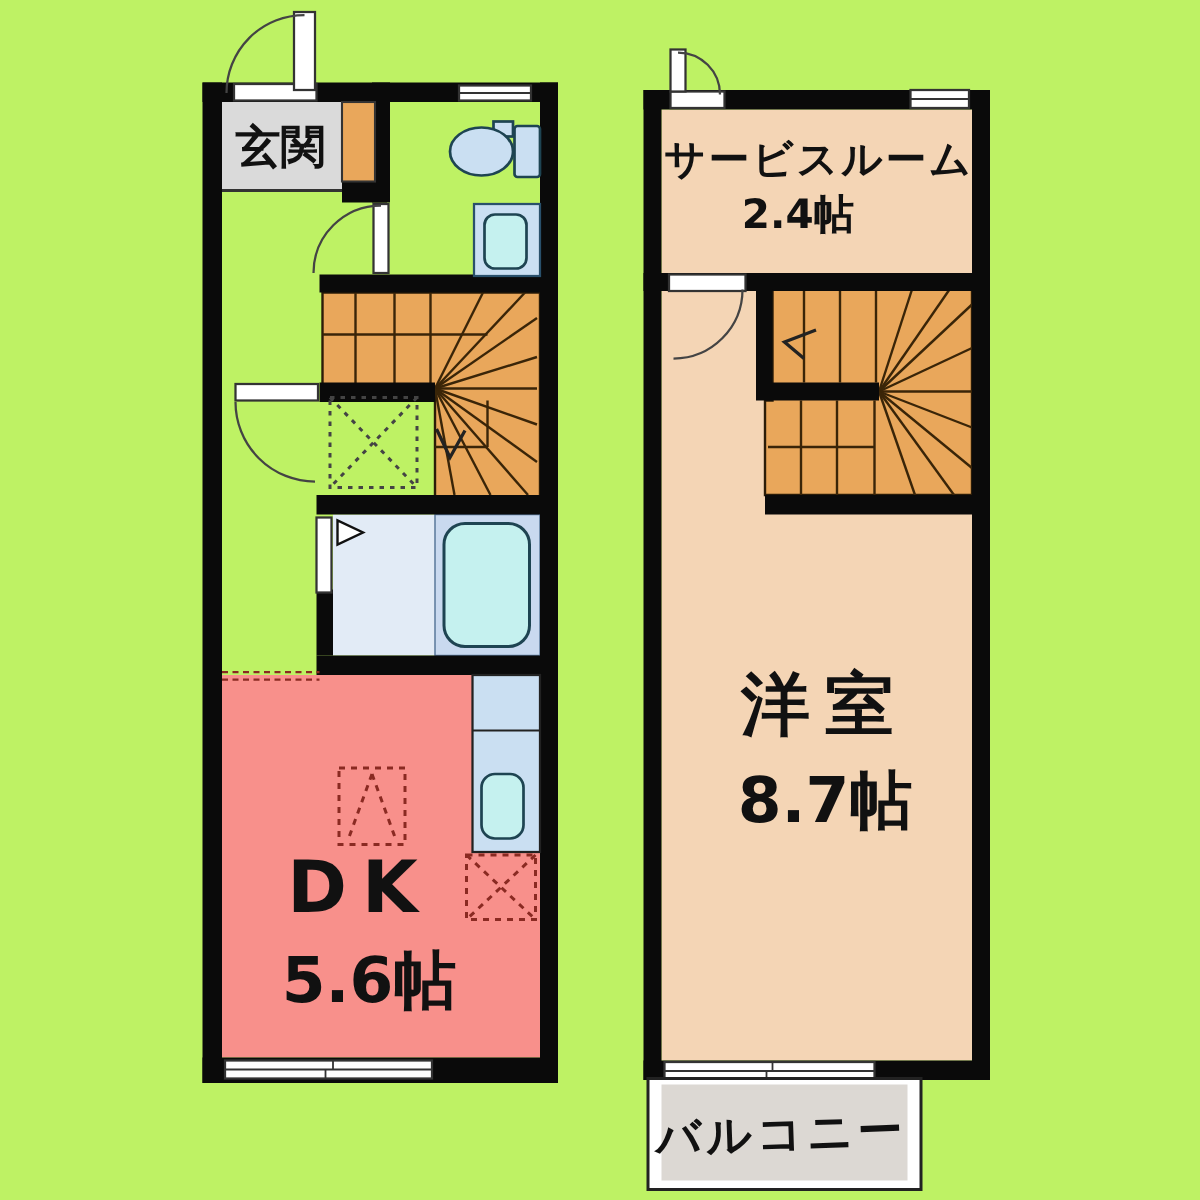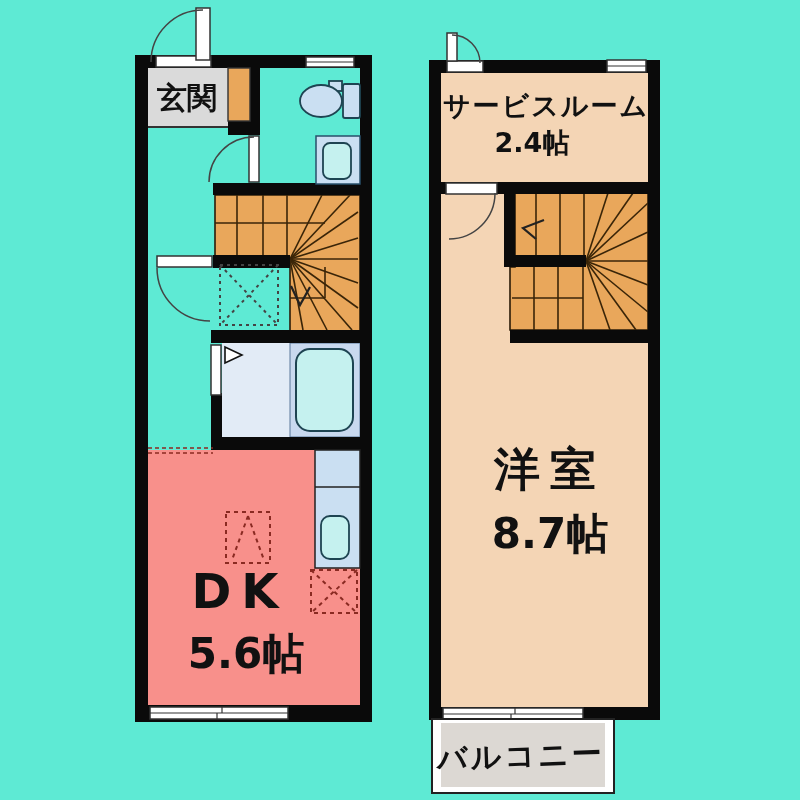--- a/index.html
+++ b/index.html
@@ -1,16 +1,16 @@
 <!DOCTYPE html>
 <html><head>
 <meta charset="utf-8">
 <style>
   html,body{margin:0;padding:0;background:#ffffff;}
-  .stage{position:relative;width:800px;height:800px;background:#5eead4;overflow:hidden;}
+  .stage{position:relative;width:800px;height:800px;background:#bef264;overflow:hidden;}
   svg{position:absolute;left:0;top:0;}
   svg text{font-family:"DejaVu Sans","Liberation Sans",sans-serif;font-weight:bold;fill:#111111;}
   .lbl-genkan{font-size:30px;}
   .lbl-dk{font-size:48px;letter-spacing:10px;}
   .lbl-dksize{font-size:42px;}
   .lbl-svc{font-size:27px;letter-spacing:2px;}
   .lbl-svcsize{font-size:27px;}
   .lbl-yo{font-size:46px;letter-spacing:10px;}
   .lbl-yosize{font-size:42px;}
   .lbl-balc{font-size:30px;letter-spacing:3px;}

